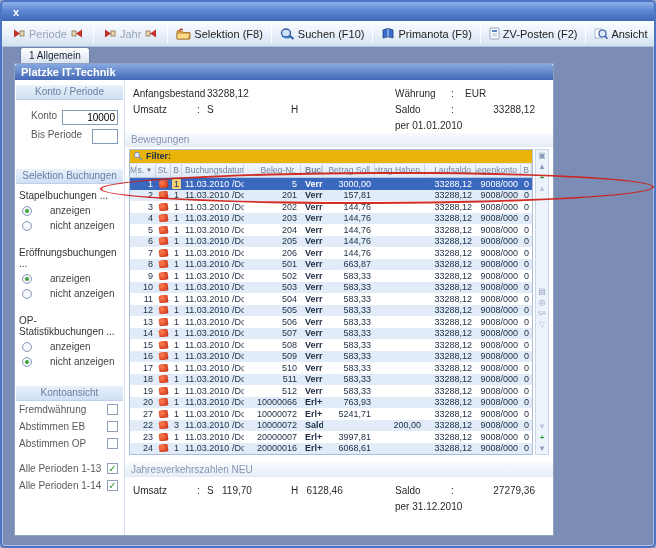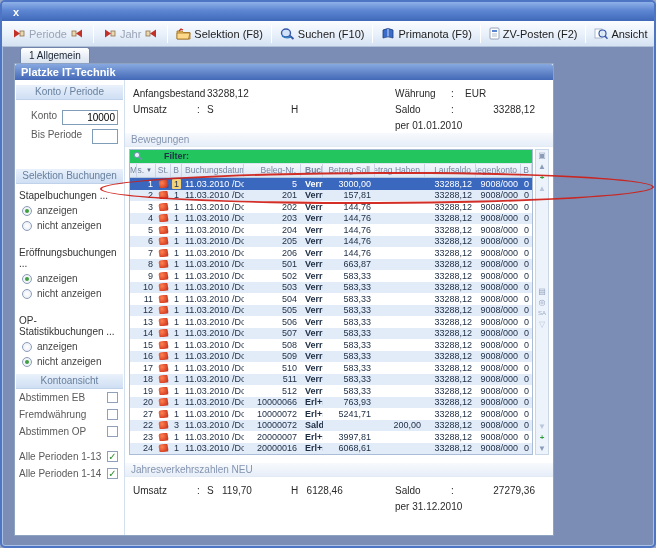--- a/index.html
+++ b/index.html
@@ -37,21 +37,21 @@
   .groupbar{height:14px;line-height:14px;text-align:center;color:#68809e;font-size:10px;
     background:linear-gradient(#e9f1fb,#cfdff4);border-top:1px solid #fff;border-bottom:1px solid #bfd2ea;margin:0 1px;}
   .lrow{display:flex;justify-content:space-between;padding:2px 6px 2px 16px;}
   .lrow .lab{color:#5a5a5a;}
   .lab-dark{color:#222;}
   .inputbox{border:1px solid #7f9db9;background:#fff;font-size:10px;text-align:right;height:13px;line-height:13px;padding:0 2px;}
   .in-konto{width:50px;}
   .in-bisper{width:20px;}
   .secblock{padding:2px 4px 0 4px;}
   .seclabel{padding:4px 0 2px 0;color:#333;}
-  .optrow{display:flex;align-items:center;gap:5px;padding:2px 0 2px 3px;color:#444;text-align:right;}
+  .optrow{display:flex;align-items:center;gap:18px;padding:2px 0 2px 3px;color:#444;text-align:right;}
   .radio{width:10px;height:10px;border-radius:50%;border:1px solid #8c9cb8;background:radial-gradient(#ffffff,#e4eaf4);box-sizing:border-box;flex:none;}
   .radio.on{position:relative;}
   .radio.on::after{content:"";position:absolute;left:2px;top:2px;width:4px;height:4px;border-radius:50%;background:#3fa03f;}
   .cbrow{display:flex;align-items:center;justify-content:space-between;padding:3px 6px 3px 4px;color:#5a5a5a;}
   .cb{width:11px;height:11px;border:1px solid #90a0b8;background:#fff;box-sizing:border-box;flex:none;text-align:center;}
   .cb.on::after{content:"\2713";color:#2f8f2f;font-size:10px;line-height:9px;display:block;}
   
   .rightcol{flex:1;display:flex;flex-direction:column;min-width:0;}
   .secbar{height:13px;line-height:13px;font-size:10px;color:#8494b0;padding-left:6px;
     background:linear-gradient(#f7fafd,#e7eef8);border-bottom:1px solid #e2eaf4;}
@@ -62,21 +62,21 @@
   .ival{width:58px;}
   .sh{width:84px;}
   .right-block{margin-left:auto;display:flex;width:150px;}
   .rlab{width:56px;}
   .rcol{width:14px;}
   .rval{width:70px;}
   
   .gridzone{position:relative;height:309px;margin-top:2px;}
   .grid{position:absolute;left:4px;top:0;right:20px;bottom:3px;border:1px solid #a9bdd9;background:#fff;
     display:flex;flex-direction:column;overflow:hidden;}
-  .filter-row{height:13px;display:flex;align-items:center;gap:21px;padding-left:3px;border-bottom:1px solid #dbe5f2;background:#22c55e;}
+  .filter-row{height:13px;display:flex;align-items:center;gap:3px;padding-left:3px;border-bottom:1px solid #dbe5f2;background:#eab308;}
   .filter-row .flab{font-size:9px;font-weight:bold;color:#20304a;}
   .ghead{height:14px;display:flex;background:linear-gradient(#f4f8fc,#dde7f4);border-bottom:1px solid #b8c8de;
     font-size:8.5px;color:#7585a2;align-items:center;}
   .ghead .gc{border-right:1px solid #c9d5e6;height:100%;display:flex;align-items:center;box-sizing:border-box;}
   .gbody{flex:1;}
   .grow{display:flex;height:11.5px;font-size:9px;color:#1c2c42;align-items:center;}
   .grow.alt{background:#e2ecf9;}
   .grow.sel{background:#3a68be;color:#fff;}
   .gc{box-sizing:border-box;white-space:nowrap;overflow:hidden;flex:none;}
   .c-m{width:7px;}
@@ -256,27 +256,27 @@
           <div class="optrow">
               <span class="radio"></span>
               <span>anzeigen</span>
             </div>
           <div class="optrow">
               <span class="radio on"></span>
               <span>nicht anzeigen</span>
             </div>
         </div>
 
-        <div class="groupbar" style="margin-top:4px;">Kontoansicht</div>
+        <div class="groupbar" style="margin-top:16px;">Kontoansicht</div>
+        <div class="cbrow">
+            <span>Fremdwährung</span>
+            <span class="cb"></span>
+          </div>
         <div class="cbrow">
             <span>Abstimmen EB</span>
-            <span class="cb"></span>
-          </div>
-        <div class="cbrow">
-            <span>Fremdwährung</span>
             <span class="cb"></span>
           </div>
         <div class="cbrow">
             <span>Abstimmen OP</span>
             <span class="cb"></span>
           </div>
         <div style="height:8px;"></div>
         <div class="cbrow">
             <span>Alle Perioden 1-13</span>
             <span class="cb on"></span>

